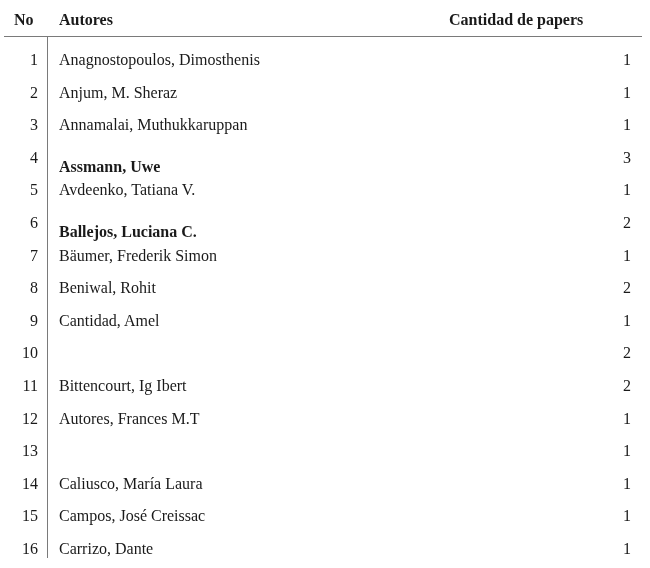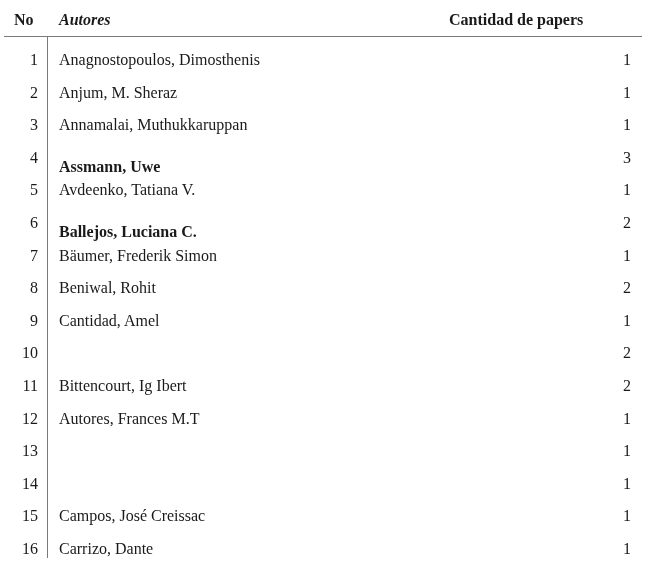--- a/index.html
+++ b/index.html
@@ -29,21 +29,21 @@
       height: 37px;
       font-weight: bold;
       font-size: 16px;
     }
     .header span {
       position: absolute;
       top: 10px;
       line-height: 20px;
     }
     .h-no { left: 14px; }
-    .h-autores { left: 59px; font-style: italic; }
+    .h-autores { left: 59px; }
     .h-cantidad { left: 449px; }
     .header-rule {
       position: absolute;
       left: 4px;
       top: 36px;
       width: 638px;
       height: 0;
       border-top: 1.5px solid #7a7a7a;
     }
     .v-divider {
@@ -157,20 +157,21 @@
       <span class="no">12</span>
       <span class="autor">Autores, Frances M.T</span>
       <span class="count">1</span>
     </div>
     <div class="row">
       <span class="no">13</span>
       <span class="count">1</span>
     </div>
     <div class="row">
       <span class="no">14</span>
+      <span class="autor">Caliusco, María Laura</span>
       <span class="count">1</span>
     </div>
     <div class="row">
       <span class="no">15</span>
       <span class="autor">Campos, José Creissac</span>
       <span class="count">1</span>
     </div>
     <div class="row">
       <span class="no">16</span>
       <span class="autor">Carrizo, Dante</span>

